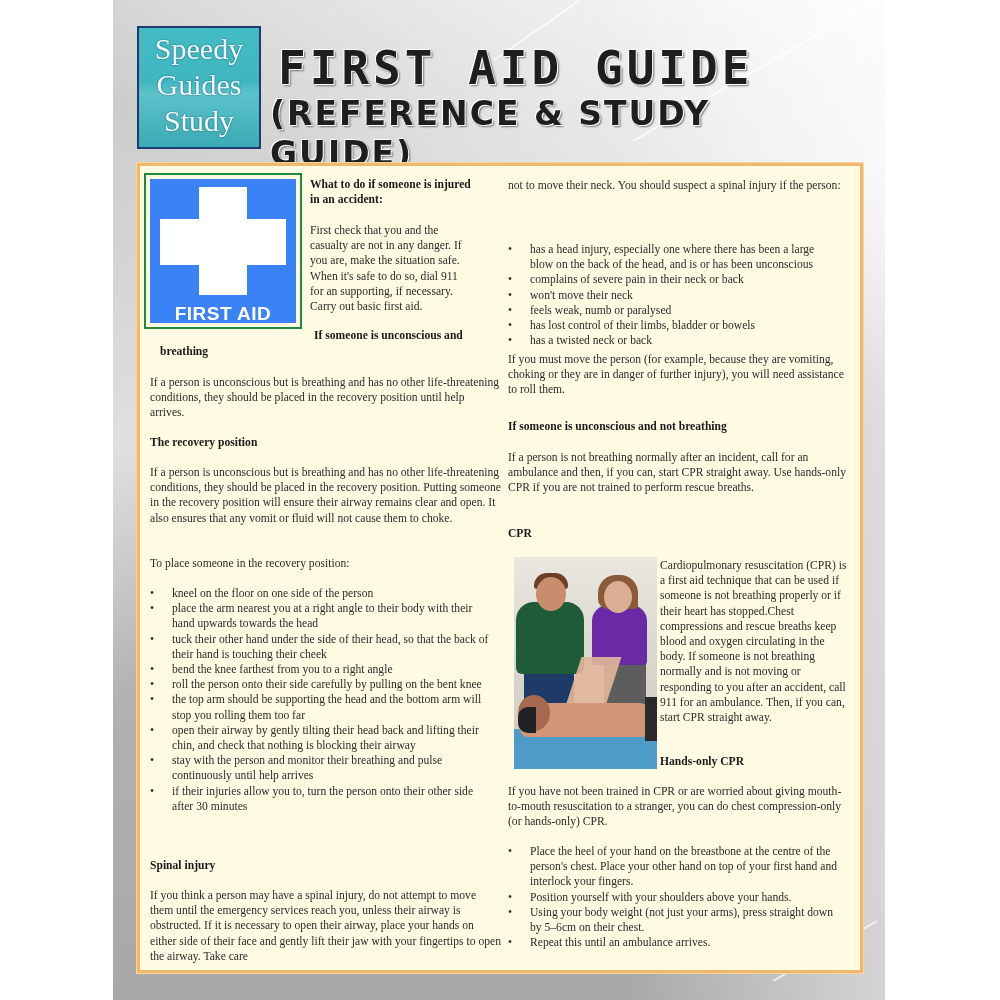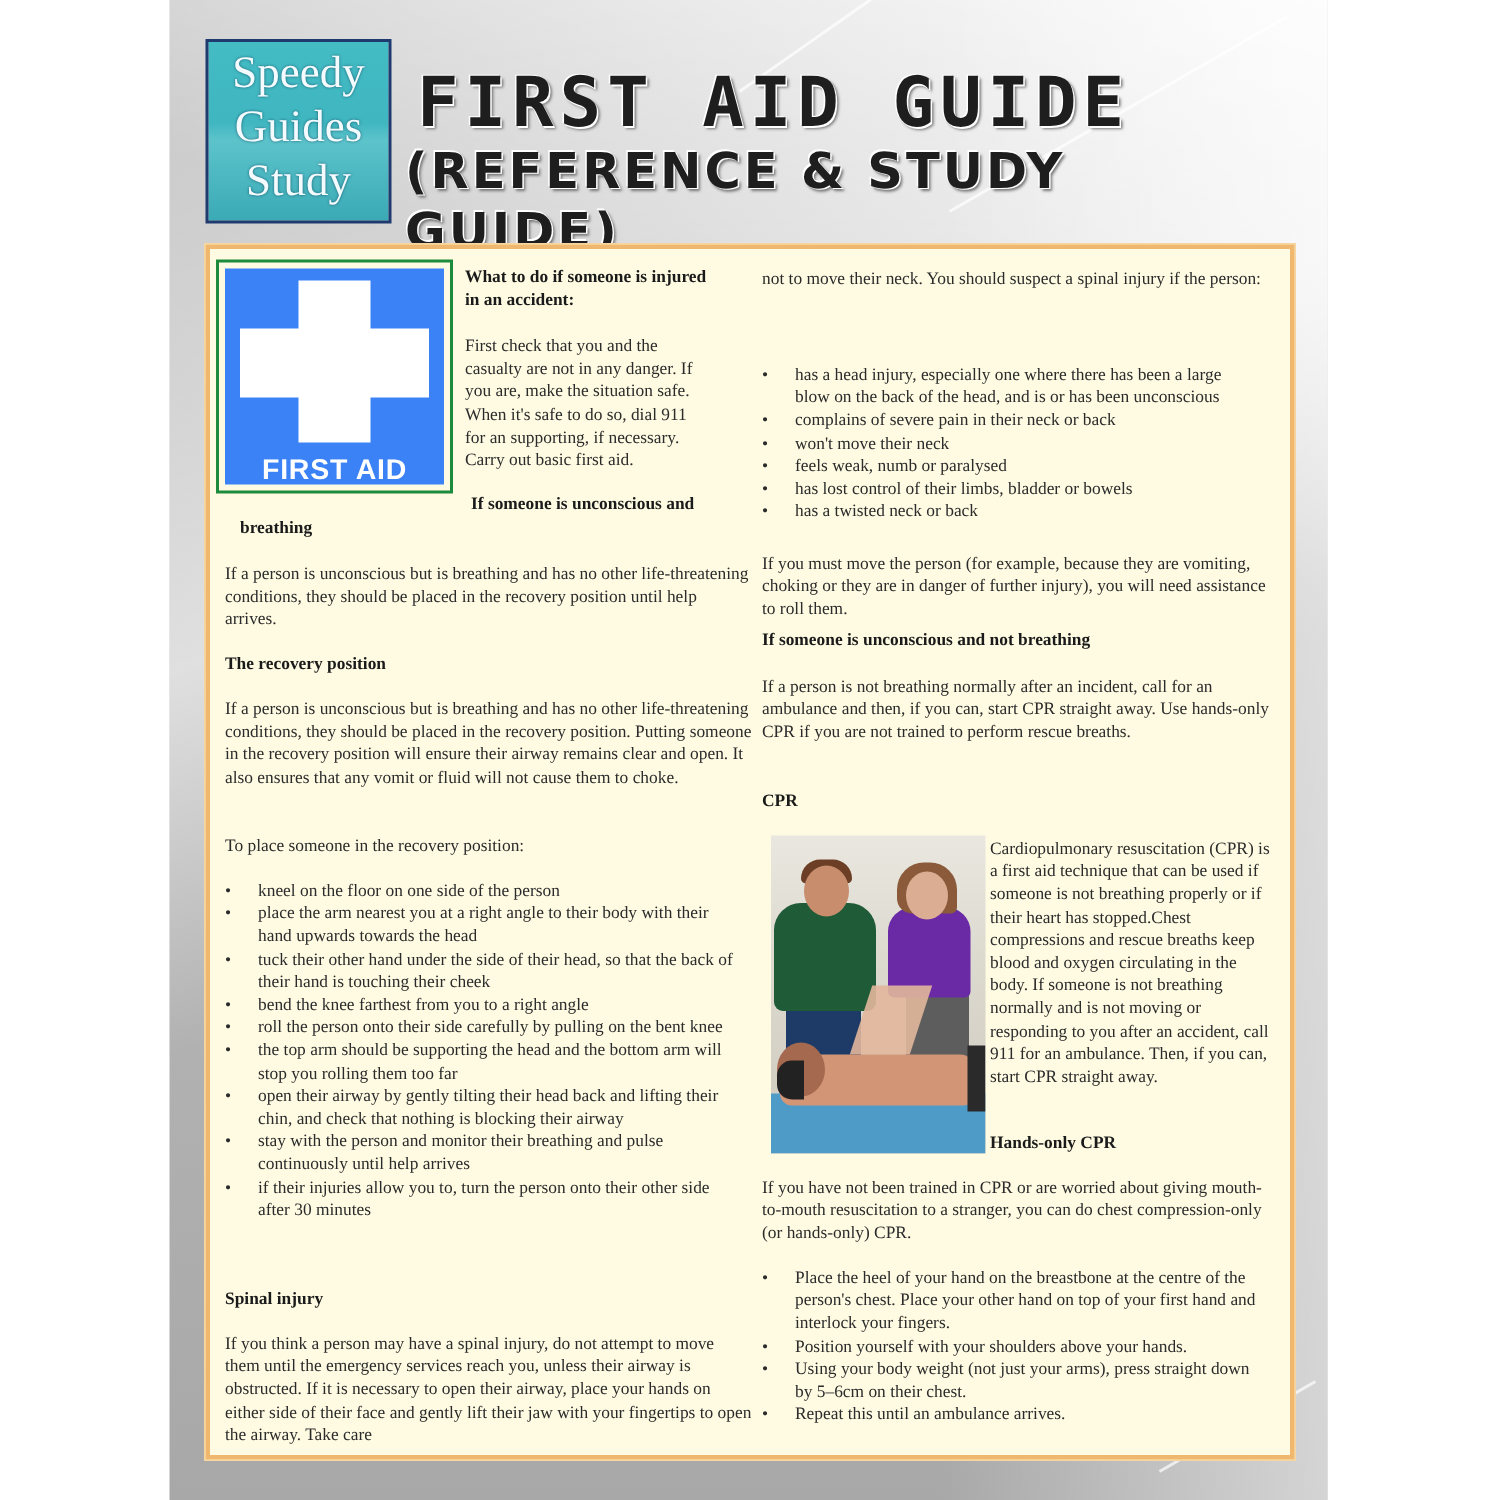--- a/index.html
+++ b/index.html
@@ -151,21 +151,21 @@
   <p class="txt" style="left:368px;top:12px;width:345px;">not to move their neck. You should suspect a spinal injury if the person:</p>
   <ul class="bl" style="left:364px;top:57px;width:336px;margin-top:19px;">
     <li>has a head injury, especially one where there has been a large blow on the back of the head, and is or has been unconscious</li>
     <li>complains of severe pain in their neck or back</li>
     <li>won't move their neck</li>
     <li>feels weak, numb or paralysed</li>
     <li>has lost control of their limbs, bladder or bowels</li>
     <li>has a twisted neck or back</li>
   </ul>
 
-  <p class="txt" style="left:368px;top:202px;width:340px;">If you must move the person (for example, because they are vomiting, choking or they are in danger of further injury), you will need assistance to roll them.</p>
+  <p class="txt" style="left:368px;top:186px;width:340px;">If you must move the person (for example, because they are vomiting, choking or they are in danger of further injury), you will need assistance to roll them.</p>
   <div class="txt b" style="left:368px;top:253px;">If someone is unconscious and not breathing</div>
   <p class="txt" style="left:368px;top:284px;width:340px;">If a person is not breathing normally after an incident, call for an ambulance and then, if you can, start CPR straight away. Use hands-only CPR if you are not trained to perform rescue breaths.</p>
   <div class="txt b" style="left:368px;top:360px;">CPR</div>
 
   <div class="photo">
     <div class="mat"></div>
     <div class="man-legs"></div>
     <div class="man-body"></div>
     <div class="man-hair"></div>
     <div class="man-head"></div>

